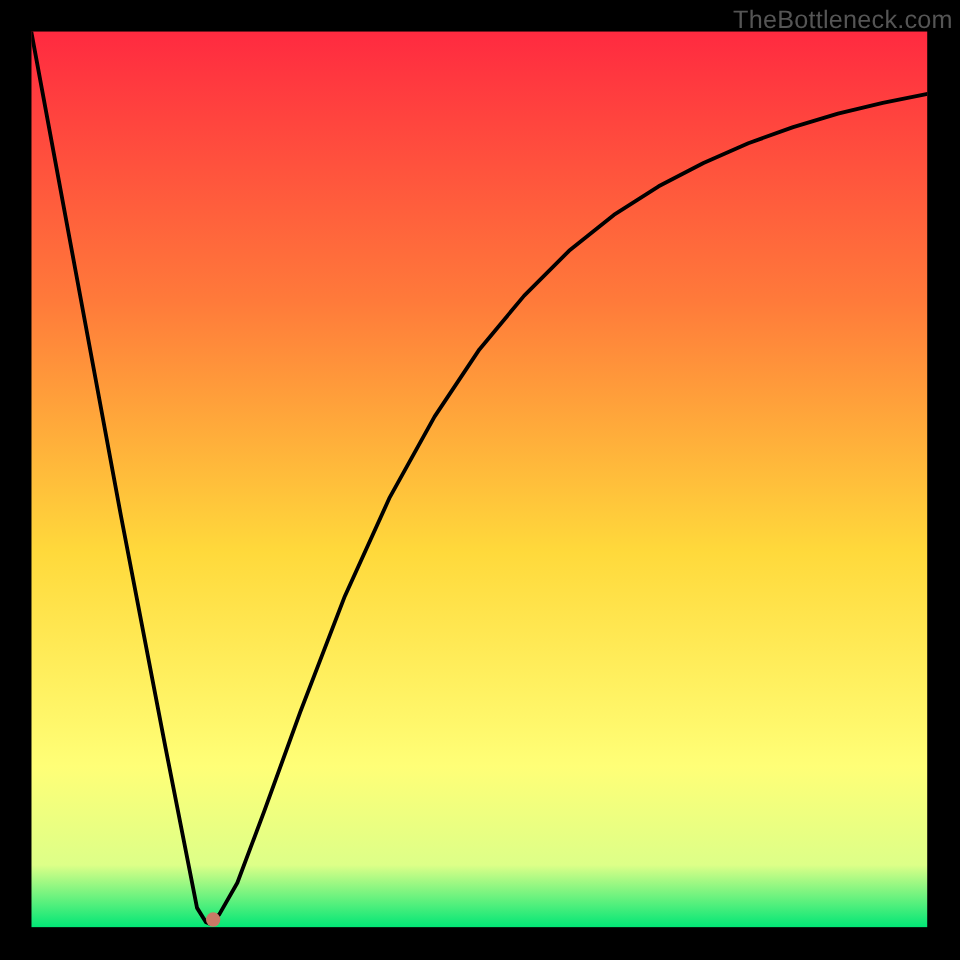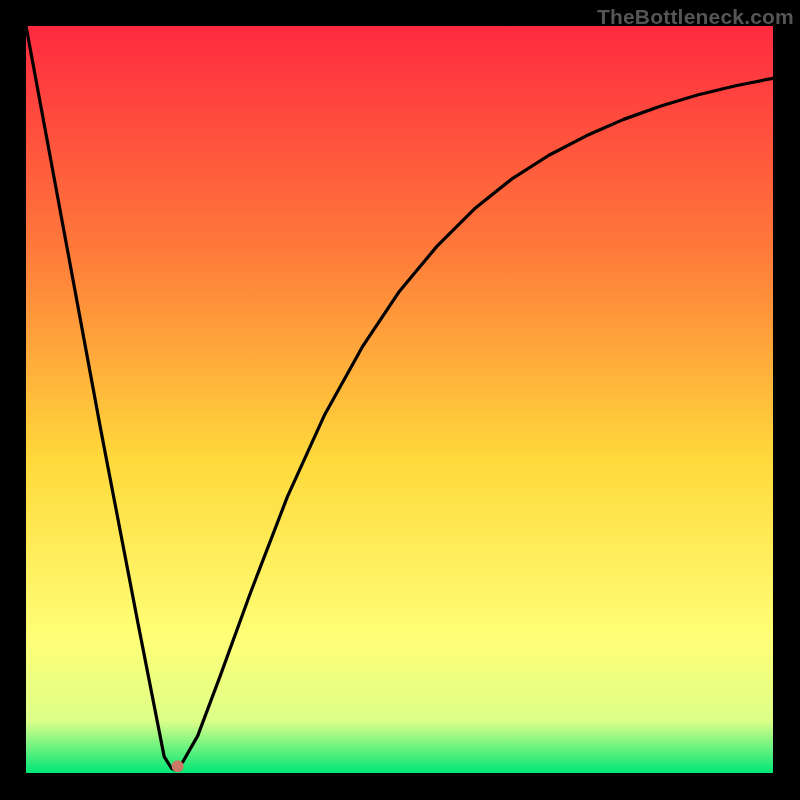--- a/index.html
+++ b/index.html
@@ -25,21 +25,21 @@
     width: 747px;
     height: 747px;
     overflow: hidden;
   }
   .watermark {
     position: absolute;
     top: 5px;
     right: 6px;
     color: #555;
     font-size: 21px;
-    font-weight: 700;
+    font-weight: 400;
     letter-spacing: 0.2px;
     z-index: 5;
     user-select: none;
   }
   svg {
     display: block;
   }
 </style>
 </head>
 <body>

